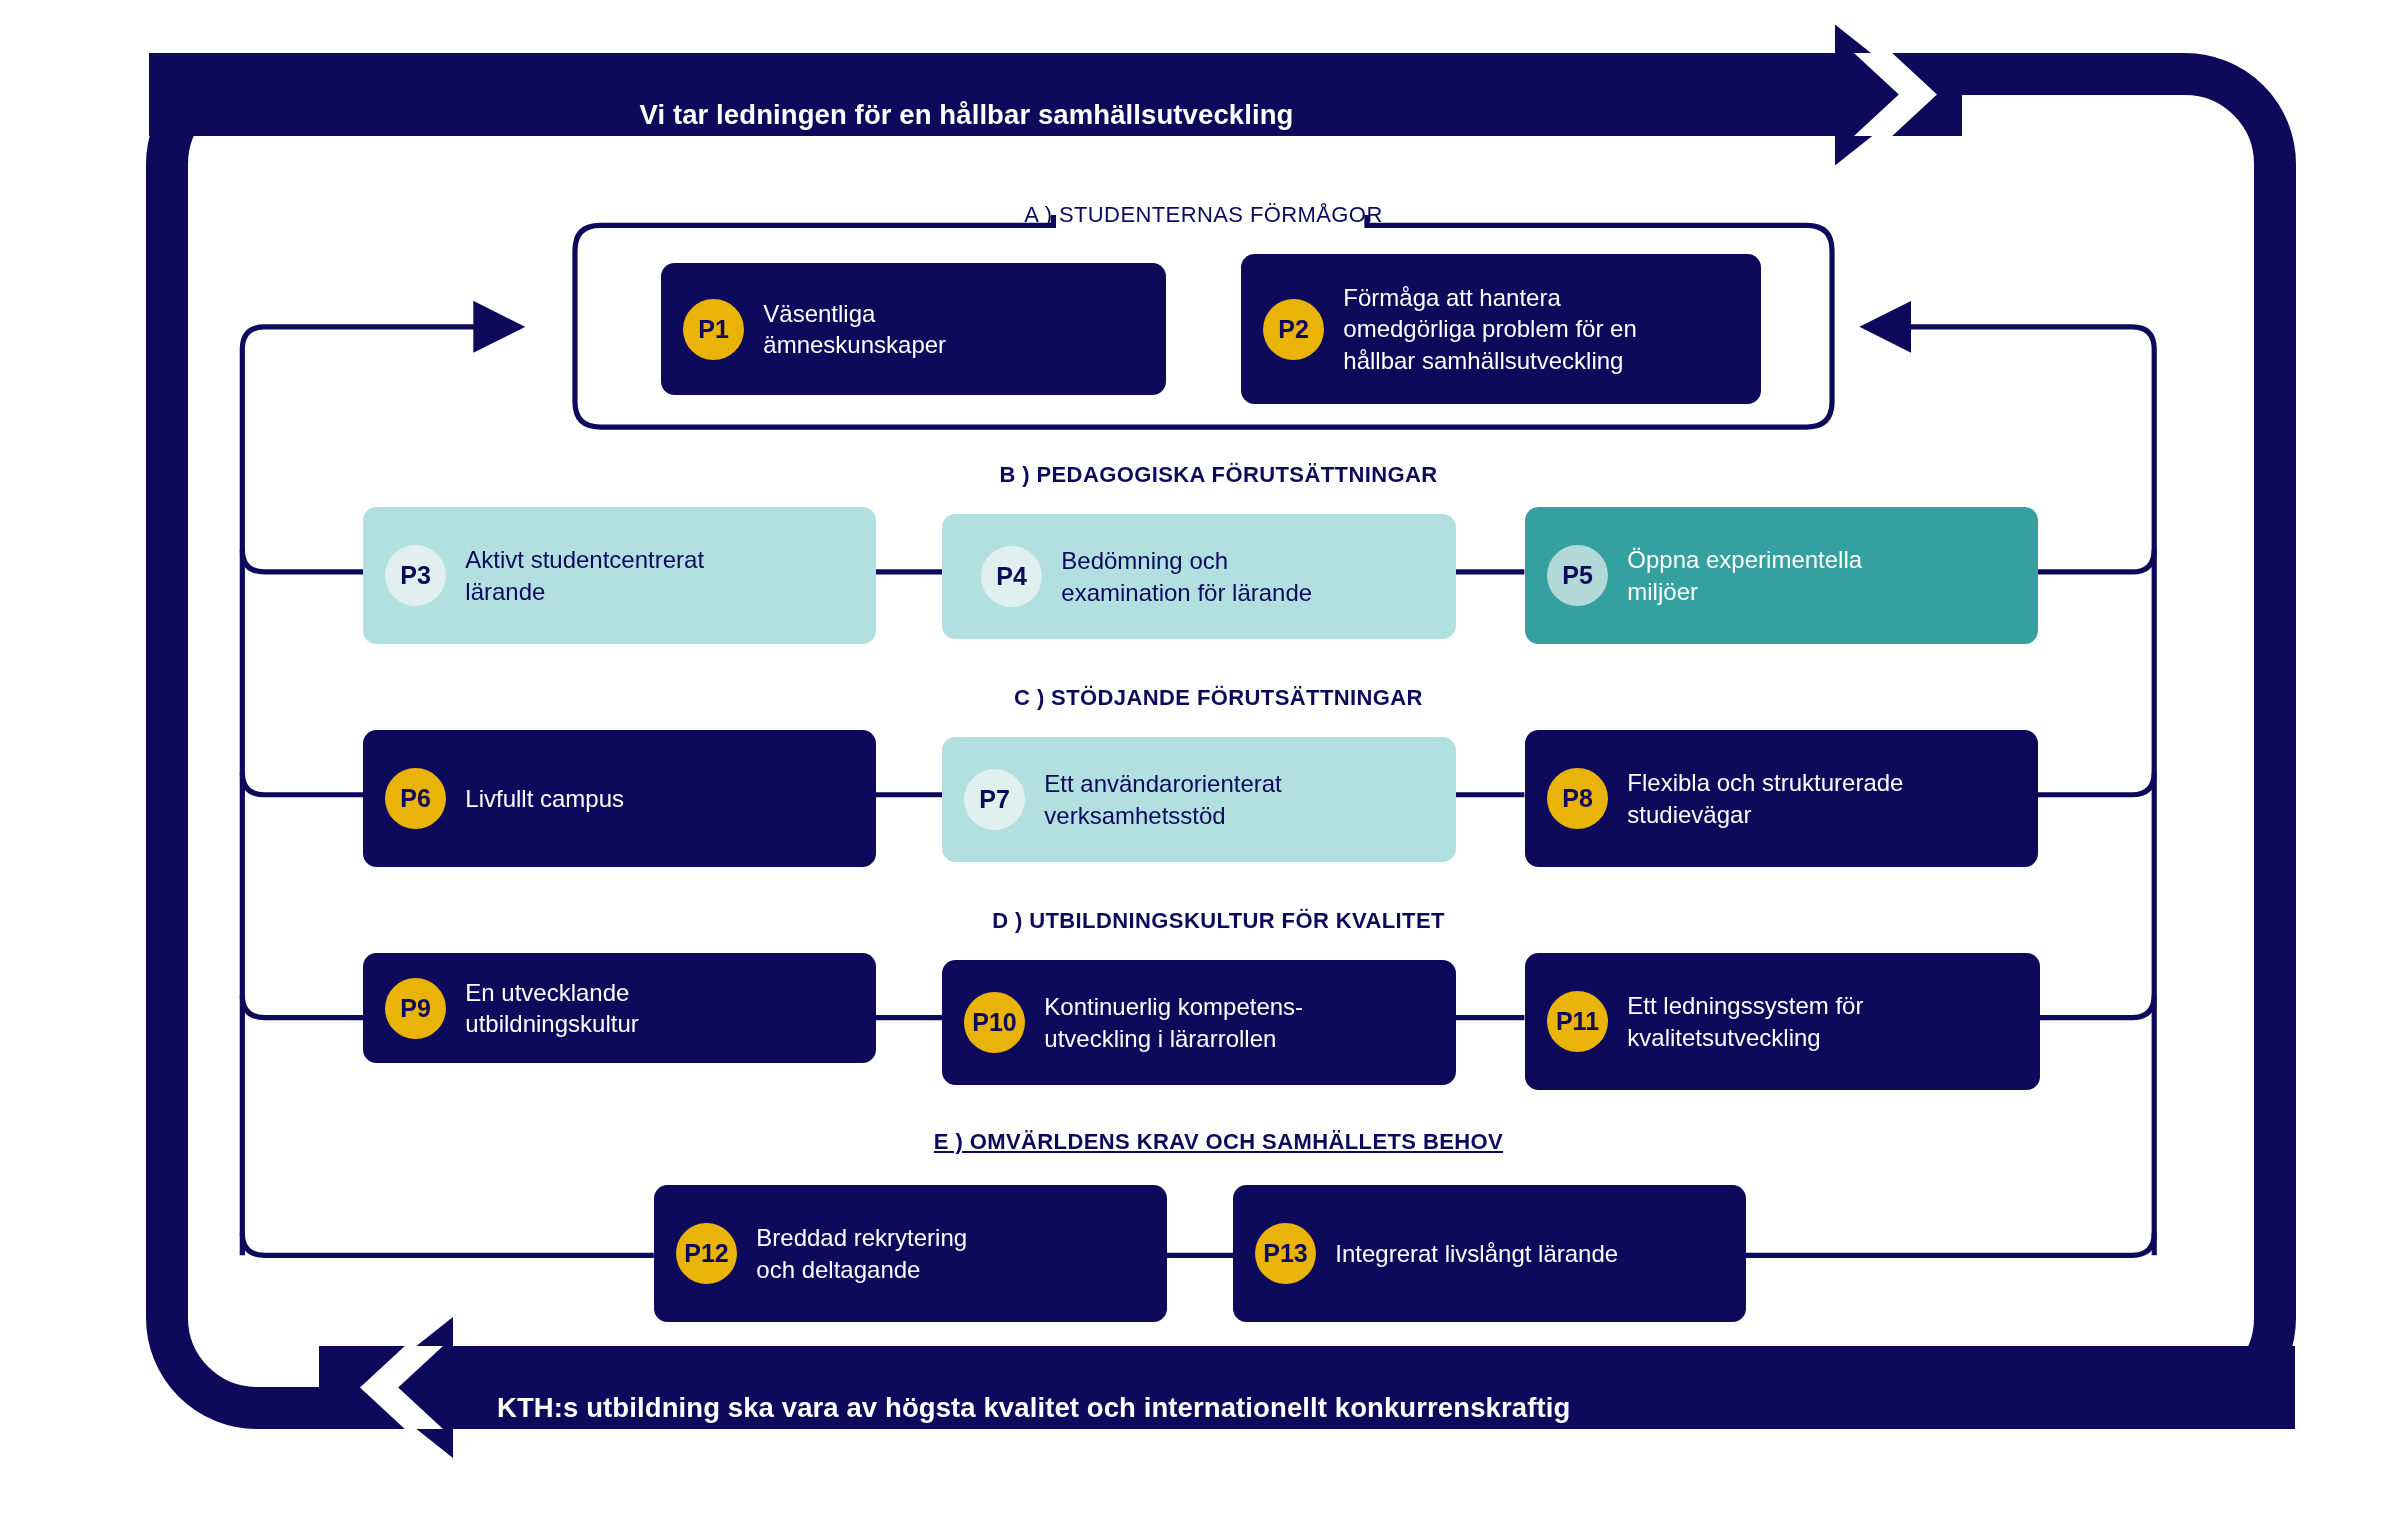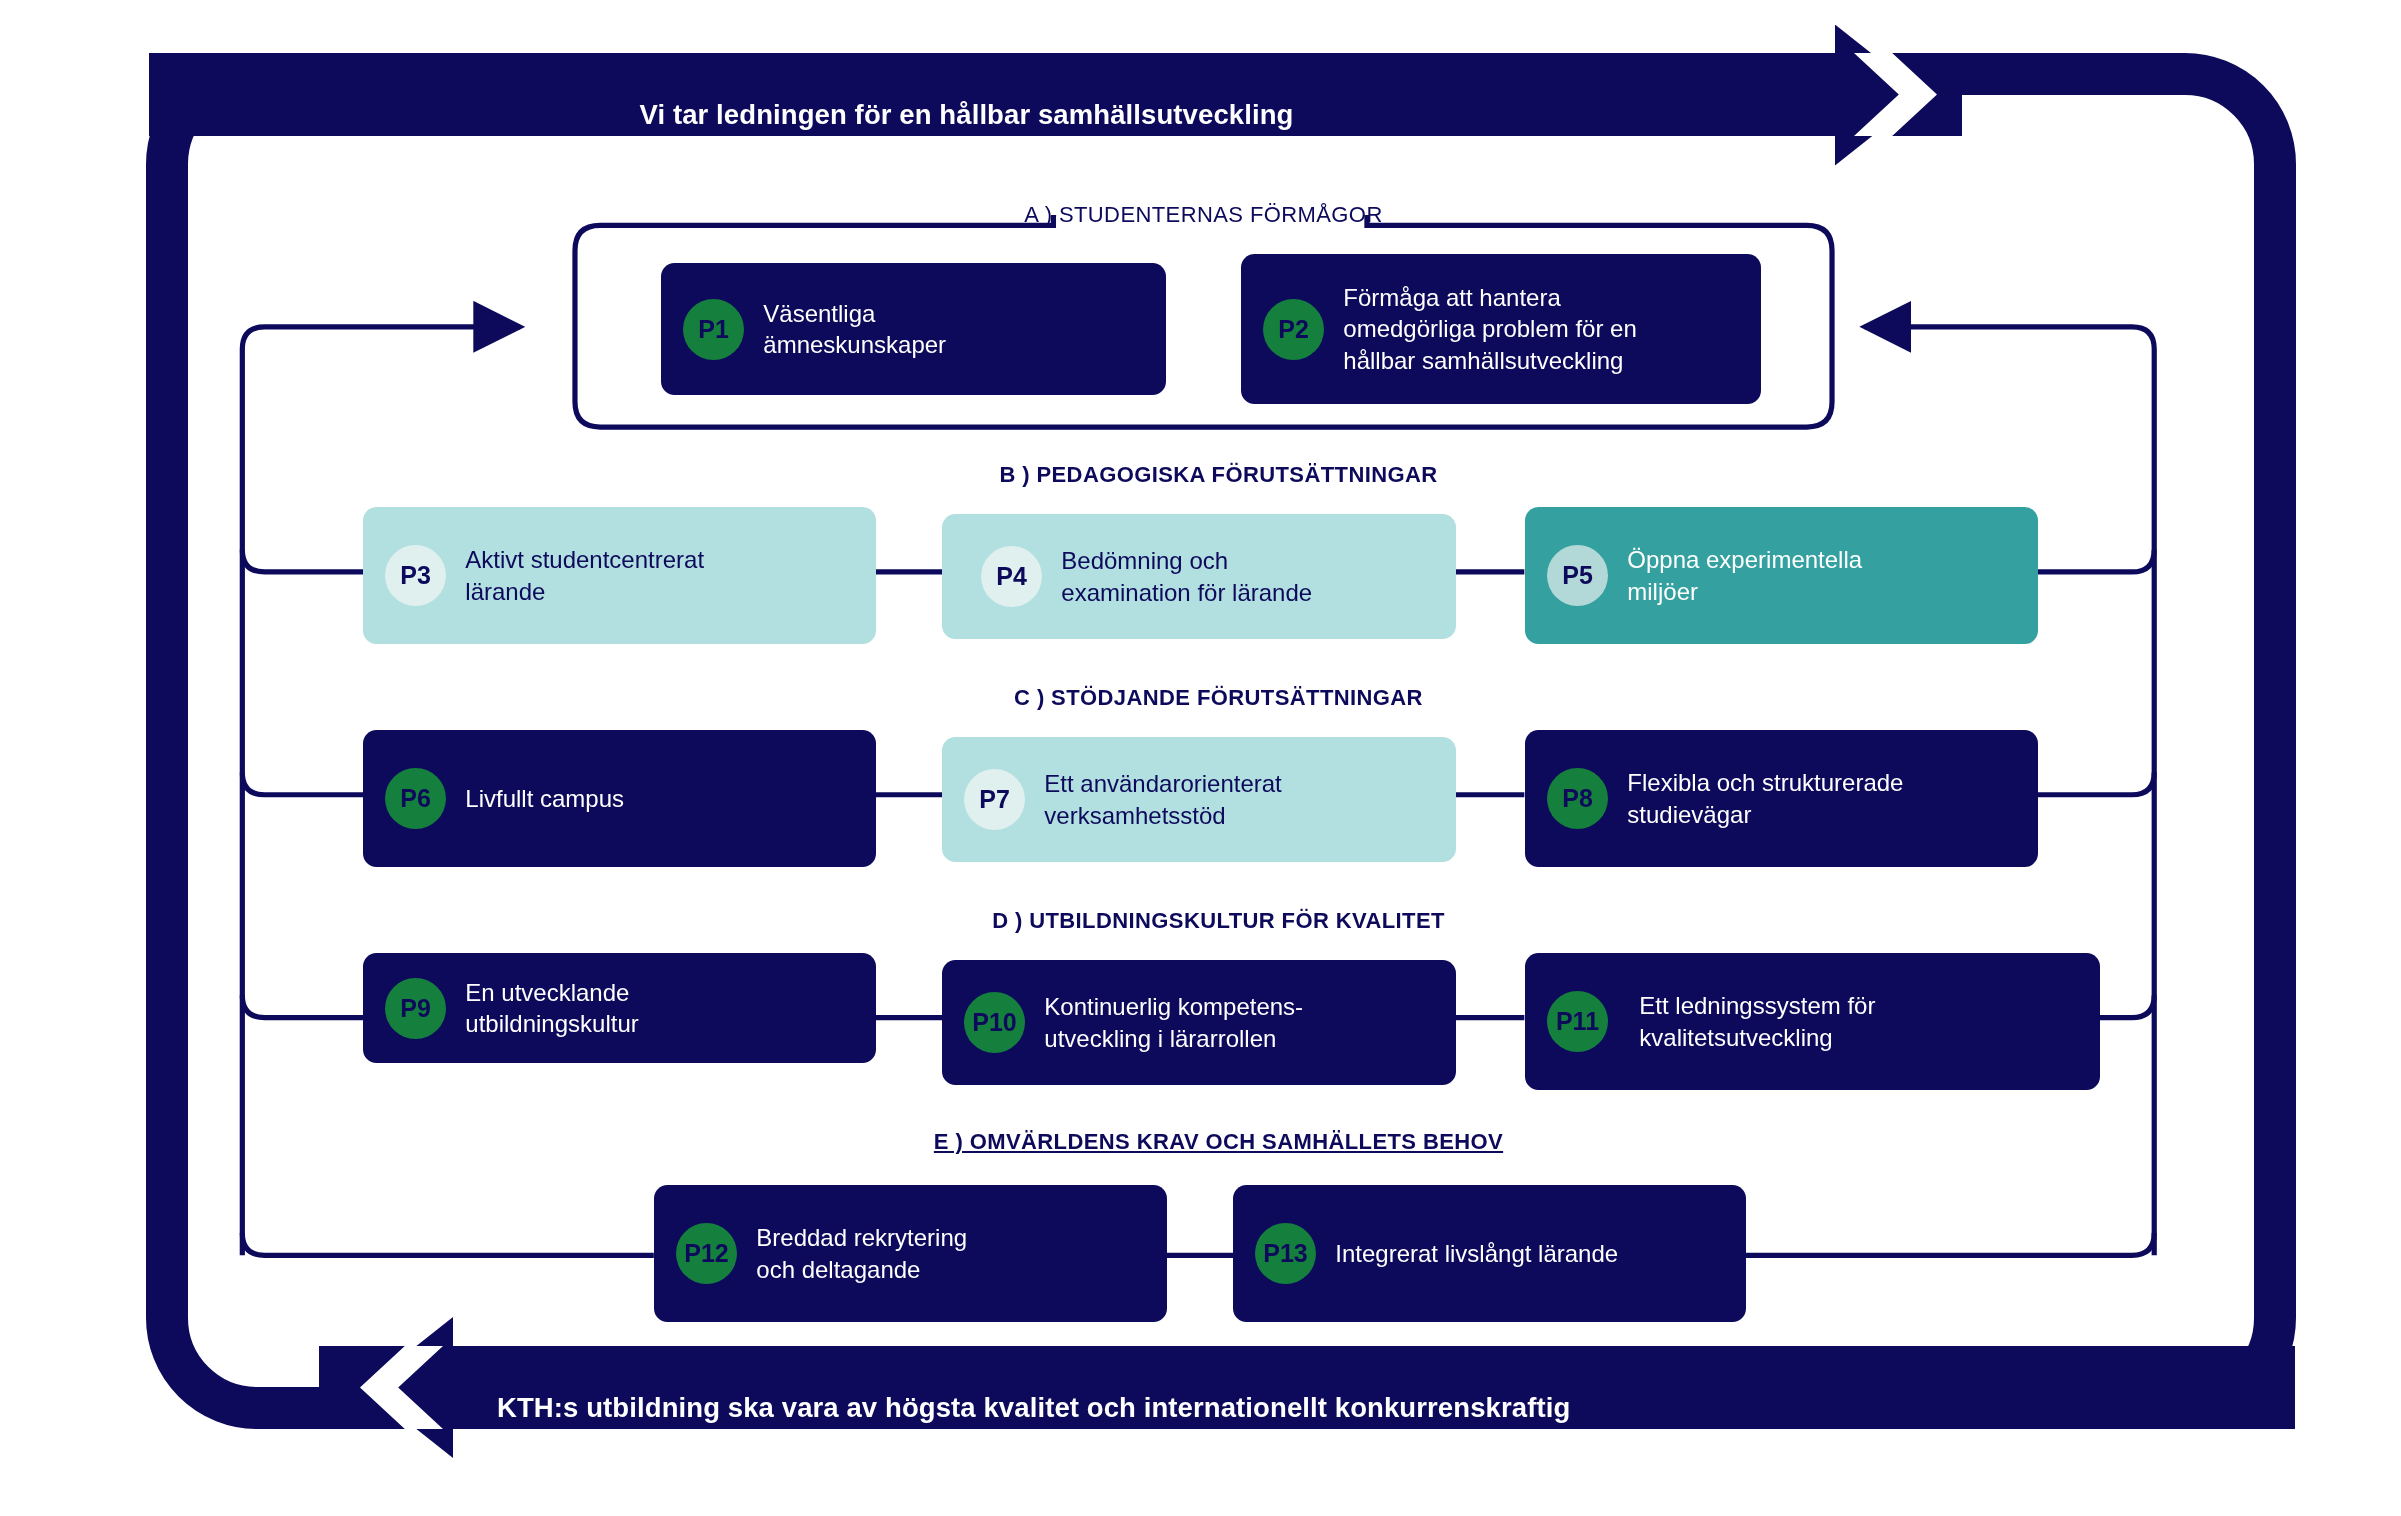--- a/index.html
+++ b/index.html
@@ -165,21 +165,21 @@
     margin-right: 19.3px;
   }
   .card .card-text {
     font-size: 24px;
     line-height: 1.30;
     font-weight: normal;
   }
 
   
   .v-navy          { background: #0d0a5c; }
-  .v-navy  .badge  { background: #15803d; }
+  .v-navy  .badge  { background: #eab308; }
   .v-navy  .card-text { color: #ffffff; }
 
   .v-lightteal         { background: #b2dfdf; }
   .v-lightteal .badge  { background: #dff0ef; }
   .v-lightteal .card-text { color: #0d0a5c; }
 
   .v-teal          { background: #34a0a0; }
   .v-teal  .badge  { background: #b3d8d8; }
   .v-teal  .card-text { color: #ffffff; }
 </style>
@@ -307,21 +307,21 @@
 
   <div class="section-label" style="top:908px;">D ) UTBILDNINGSKULTUR FÖR KVALITET</div>
   <div class="card v-navy" style="left:363px; top:953px; width:513px; height:110px;">
     <span class="badge">P9</span>
     <span class="card-text">En utvecklande<br>utbildningskultur</span>
   </div>
   <div class="card v-navy" style="left:942px; top:960px; width:514px; height:125px;">
     <span class="badge">P10</span>
     <span class="card-text">Kontinuerlig kompetens-<br>utveckling i lärarrollen</span>
   </div>
-  <div class="card v-navy" style="left:1525px; top:953px; width:575px; height:137px;gap:12px;">
+  <div class="card v-navy" style="left:1525px; top:953px; width:515px; height:137px;">
     <span class="badge">P11</span>
     <span class="card-text">Ett ledningssystem för<br>kvalitetsutveckling</span>
   </div>
 
   <div class="section-label" style="top:1129px;text-decoration:underline;">E ) OMVÄRLDENS KRAV OCH SAMHÄLLETS BEHOV</div>
   <div class="card v-navy" style="left:654px; top:1185px; width:513px; height:137px;">
     <span class="badge">P12</span>
     <span class="card-text">Breddad rekrytering<br>och deltagande</span>
   </div>
   <div class="card v-navy" style="left:1233px; top:1185px; width:513px; height:137px;">

